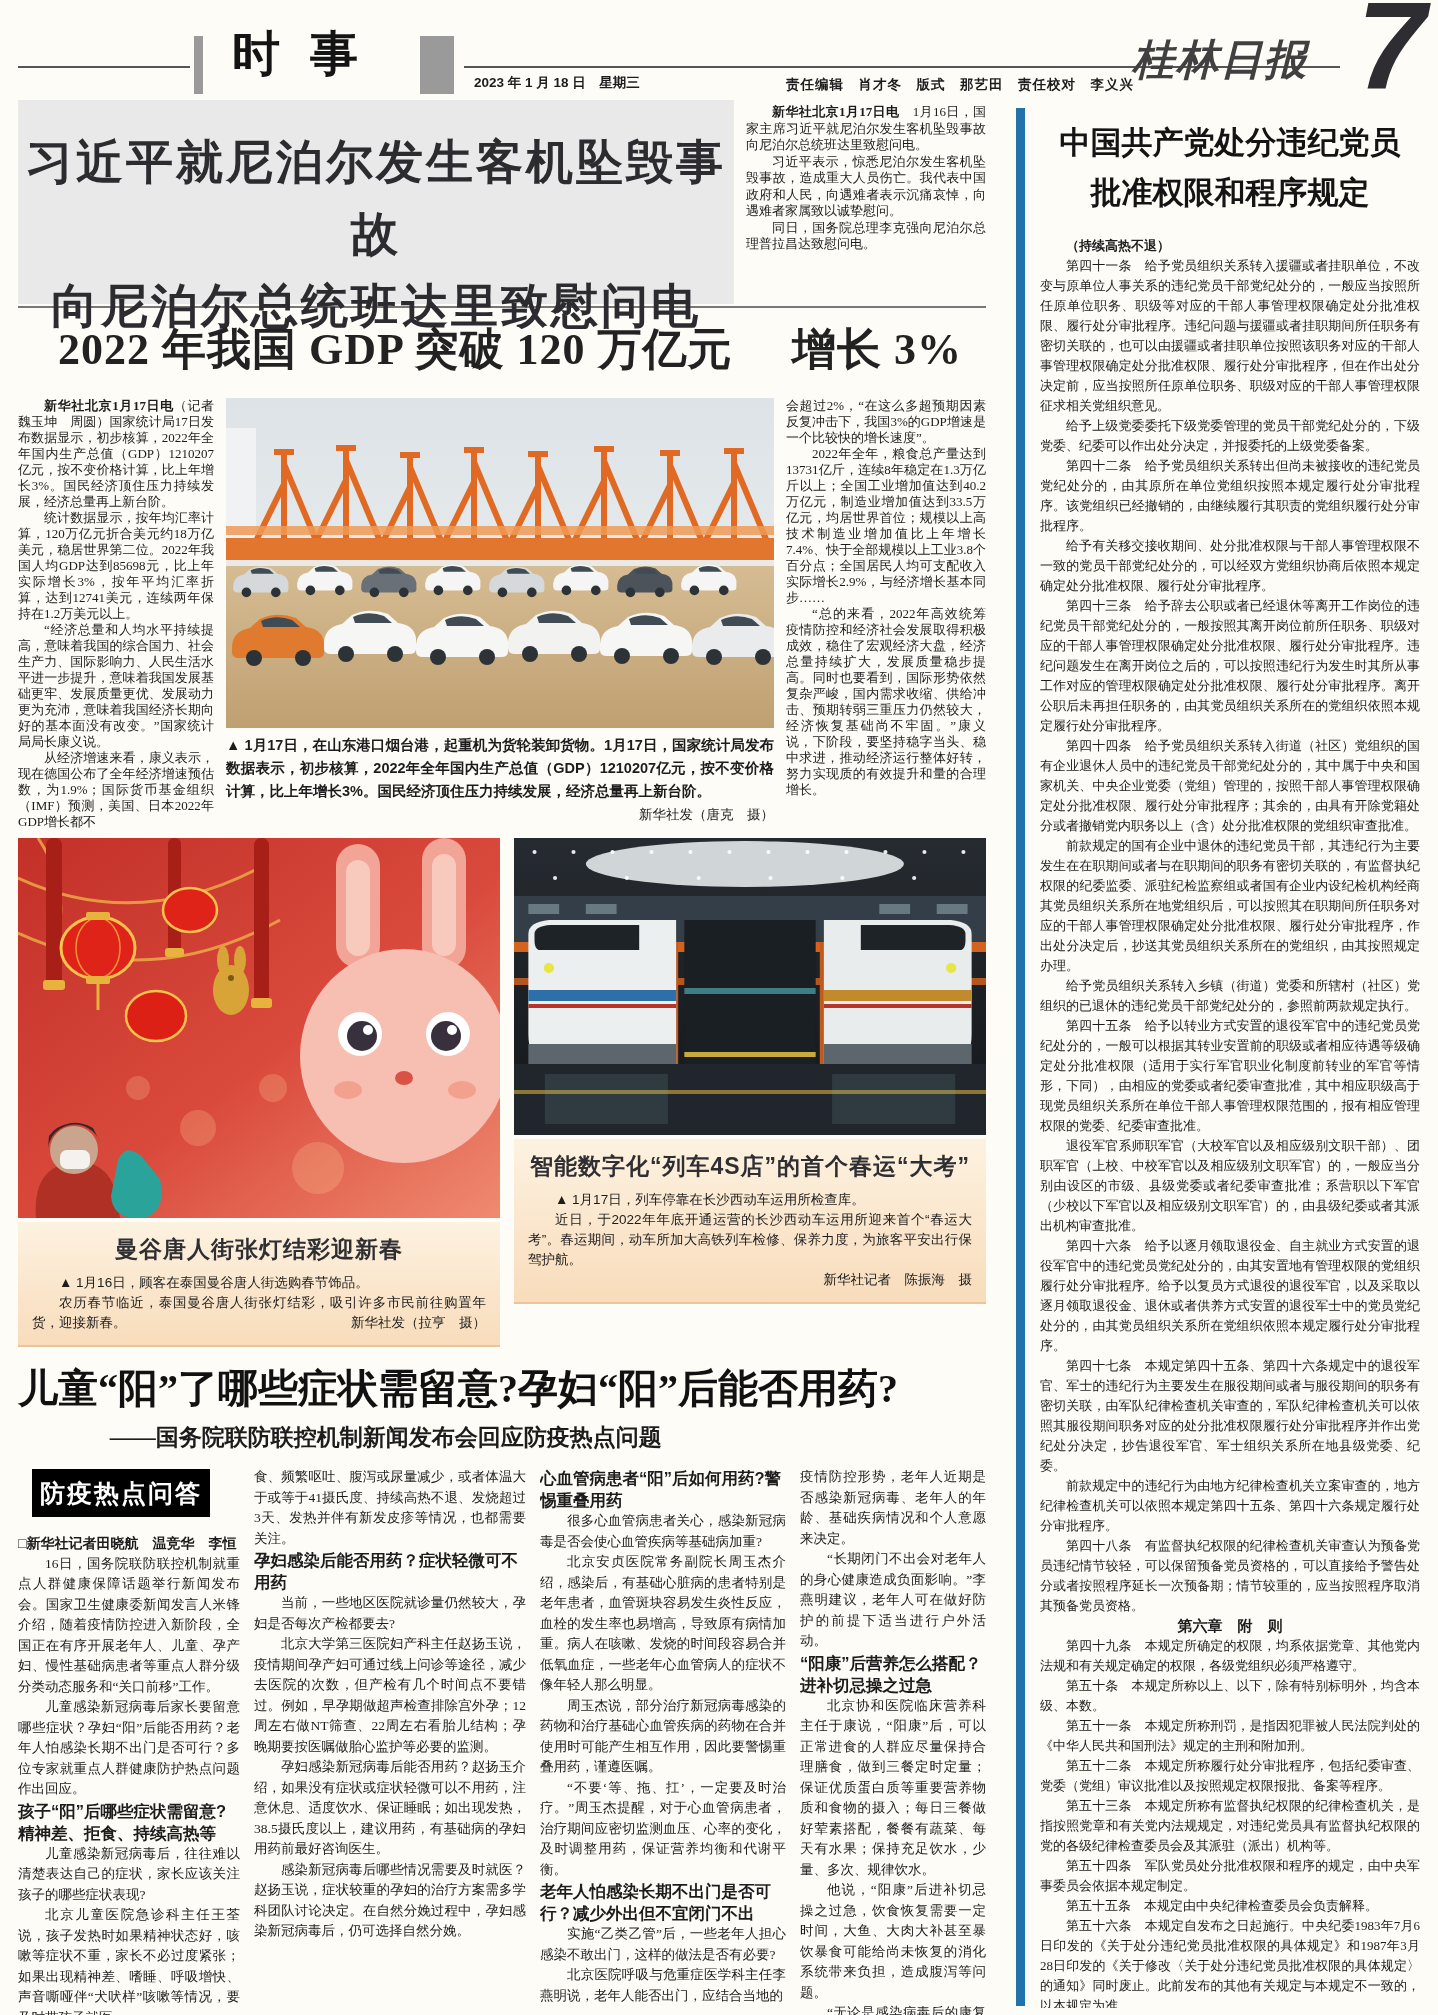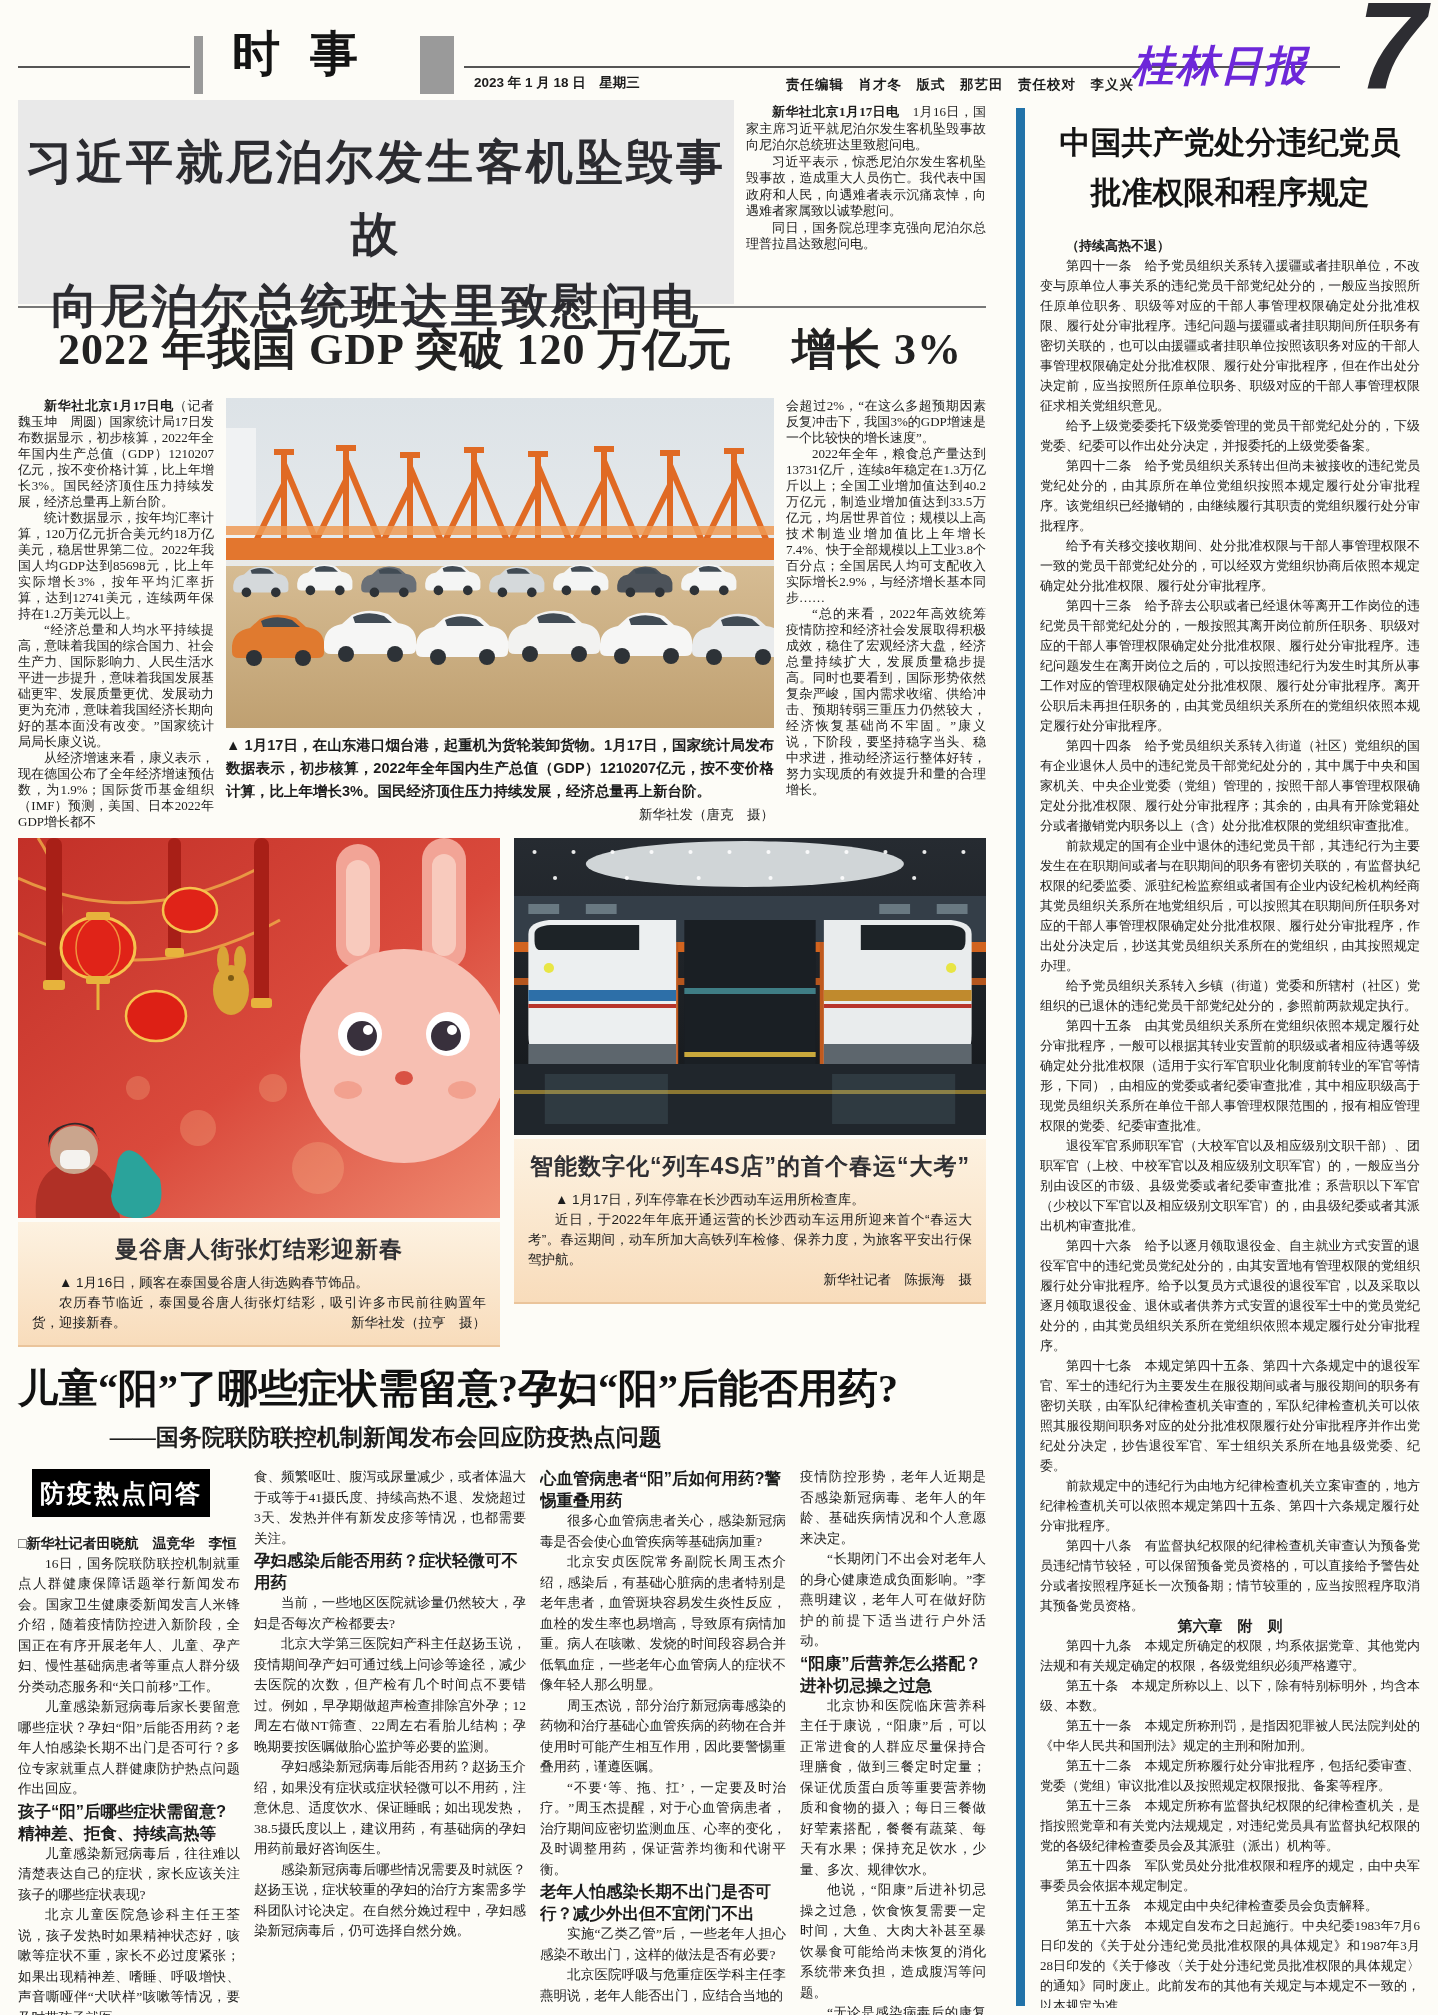--- a/index.html
+++ b/index.html
@@ -8,21 +8,21 @@
   .sans{font-family:"Liberation Sans","DejaVu Sans",sans-serif;}
   
   #hdr{position:absolute;left:18px;top:14px;width:1402px;height:96px;}
   #hdr .rule-l{position:absolute;left:0;top:52px;width:172px;height:2px;background:#555;}
   #hdr .vbar{position:absolute;left:176px;top:22px;width:9px;height:58px;background:#9a9a9a;}
   #hdr .sec-title{position:absolute;left:214px;top:8px;font-size:48px;font-weight:900;letter-spacing:30px;color:#141414;margin:0;}
   #hdr .gray-sq{position:absolute;left:402px;top:22px;width:34px;height:58px;background:#9a9a9a;}
   #hdr .rule-r{position:absolute;left:446px;top:52px;width:876px;height:2px;background:#555;}
   #hdr .date{position:absolute;left:456px;top:60px;font-size:13.5px;font-weight:bold;}
   #hdr .staff{position:absolute;left:768px;top:62px;font-size:13.5px;font-weight:bold;letter-spacing:1px;}
-  #hdr .logo{position:absolute;right:112px;top:24px;font-size:42px;font-weight:900;font-style:italic;color:#6d28d9;letter-spacing:2px;}
+  #hdr .logo{position:absolute;right:112px;top:18px;font-size:42px;font-weight:900;font-style:italic;color:#404040;letter-spacing:2px;}
   #hdr .pageno{position:absolute;right:-6px;top:-30px;font-size:124px;font-weight:900;font-style:italic;color:#2d2d32;line-height:1;}
   
   #left{position:absolute;left:18px;top:100px;width:968px;}
   #bluebar{position:absolute;left:1016px;top:108px;width:9px;height:1898px;background:#2273a9;}
   #right{position:absolute;left:1040px;top:108px;width:380px;height:1900px;overflow:hidden;}
   
   .row-top{display:flex;gap:12px;height:208px;border-bottom:2px solid #777;padding-bottom:2px;box-sizing:border-box;}
   .headline-box{width:716px;background:#e9e9e9;text-align:center;box-sizing:border-box;padding-top:26px;}
   .headline-box div{font-size:47px;line-height:72px;font-weight:900;color:#2b2b30;letter-spacing:3px;
       font-family:"Liberation Sans","DejaVu Sans",sans-serif;}
@@ -399,21 +399,21 @@
   <div class="reg-body">
     <p class="reg-note">（持续高热不退）</p>
     <p>第四十一条　给予党员组织关系转入援疆或者挂职单位，不改变与原单位人事关系的违纪党员干部党纪处分的，一般应当按照所任原单位职务、职级等对应的干部人事管理权限确定处分批准权限、履行处分审批程序。违纪问题与援疆或者挂职期间所任职务有密切关联的，也可以由援疆或者挂职单位按照该职务对应的干部人事管理权限确定处分批准权限、履行处分审批程序，但在作出处分决定前，应当按照所任原单位职务、职级对应的干部人事管理权限征求相关党组织意见。</p>
     <p>给予上级党委委托下级党委管理的党员干部党纪处分的，下级党委、纪委可以作出处分决定，并报委托的上级党委备案。</p>
     <p>第四十二条　给予党员组织关系转出但尚未被接收的违纪党员党纪处分的，由其原所在单位党组织按照本规定履行处分审批程序。该党组织已经撤销的，由继续履行其职责的党组织履行处分审批程序。</p>
     <p>给予有关移交接收期间、处分批准权限与干部人事管理权限不一致的党员干部党纪处分的，可以经双方党组织协商后依照本规定确定处分批准权限、履行处分审批程序。</p>
     <p>第四十三条　给予辞去公职或者已经退休等离开工作岗位的违纪党员干部党纪处分的，一般按照其离开岗位前所任职务、职级对应的干部人事管理权限确定处分批准权限、履行处分审批程序。违纪问题发生在离开岗位之后的，可以按照违纪行为发生时其所从事工作对应的管理权限确定处分批准权限、履行处分审批程序。离开公职后未再担任职务的，由其党员组织关系所在的党组织依照本规定履行处分审批程序。</p>
     <p>第四十四条　给予党员组织关系转入街道（社区）党组织的国有企业退休人员中的违纪党员干部党纪处分的，其中属于中央和国家机关、中央企业党委（党组）管理的，按照干部人事管理权限确定处分批准权限、履行处分审批程序；其余的，由具有开除党籍处分或者撤销党内职务以上（含）处分批准权限的党组织审查批准。</p>
     <p>前款规定的国有企业中退休的违纪党员干部，其违纪行为主要发生在在职期间或者与在职期间的职务有密切关联的，有监督执纪权限的纪委监委、派驻纪检监察组或者国有企业内设纪检机构经商其党员组织关系所在地党组织后，可以按照其在职期间所任职务对应的干部人事管理权限确定处分批准权限、履行处分审批程序，作出处分决定后，抄送其党员组织关系所在的党组织，由其按照规定办理。</p>
     <p>给予党员组织关系转入乡镇（街道）党委和所辖村（社区）党组织的已退休的违纪党员干部党纪处分的，参照前两款规定执行。</p>
-    <p>第四十五条　由其党员组织关系所在党组织依照本规定履行处分审批程序，一般可以根据其转业安置前的职级或者相应待遇等级确定处分批准权限（适用于实行军官职业化制度前转业的军官等情形，下同），由相应的党委或者纪委审查批准，其中相应职级高于现党员组织关系所在单位干部人事管理权限范围的，报有相应管理权限的党委、纪委审查批准。</p>
+    <p>第四十五条　给予以转业方式安置的退役军官中的违纪党员党纪处分的，一般可以根据其转业安置前的职级或者相应待遇等级确定处分批准权限（适用于实行军官职业化制度前转业的军官等情形，下同），由相应的党委或者纪委审查批准，其中相应职级高于现党员组织关系所在单位干部人事管理权限范围的，报有相应管理权限的党委、纪委审查批准。</p>
     <p>退役军官系师职军官（大校军官以及相应级别文职干部）、团职军官（上校、中校军官以及相应级别文职军官）的，一般应当分别由设区的市级、县级党委或者纪委审查批准；系营职以下军官（少校以下军官以及相应级别文职军官）的，由县级纪委或者其派出机构审查批准。</p>
     <p>第四十六条　给予以逐月领取退役金、自主就业方式安置的退役军官中的违纪党员党纪处分的，由其安置地有管理权限的党组织履行处分审批程序。给予以复员方式退役的退役军官，以及采取以逐月领取退役金、退休或者供养方式安置的退役军士中的党员党纪处分的，由其党员组织关系所在党组织依照本规定履行处分审批程序。</p>
     <p>第四十七条　本规定第四十五条、第四十六条规定中的退役军官、军士的违纪行为主要发生在服役期间或者与服役期间的职务有密切关联，由军队纪律检查机关审查的，军队纪律检查机关可以依照其服役期间职务对应的处分批准权限履行处分审批程序并作出党纪处分决定，抄告退役军官、军士组织关系所在地县级党委、纪委。</p>
     <p>前款规定中的违纪行为由地方纪律检查机关立案审查的，地方纪律检查机关可以依照本规定第四十五条、第四十六条规定履行处分审批程序。</p>
     <p>第四十八条　有监督执纪权限的纪律检查机关审查认为预备党员违纪情节较轻，可以保留预备党员资格的，可以直接给予警告处分或者按照程序延长一次预备期；情节较重的，应当按照程序取消其预备党员资格。</p>
     <p class="chapter">第六章　附　则</p>
     <p>第四十九条　本规定所确定的权限，均系依据党章、其他党内法规和有关规定确定的权限，各级党组织必须严格遵守。</p>
     <p>第五十条　本规定所称以上、以下，除有特别标明外，均含本级、本数。</p>
     <p>第五十一条　本规定所称刑罚，是指因犯罪被人民法院判处的《中华人民共和国刑法》规定的主刑和附加刑。</p>
     <p>第五十二条　本规定所称履行处分审批程序，包括纪委审查、党委（党组）审议批准以及按照规定权限报批、备案等程序。</p>

